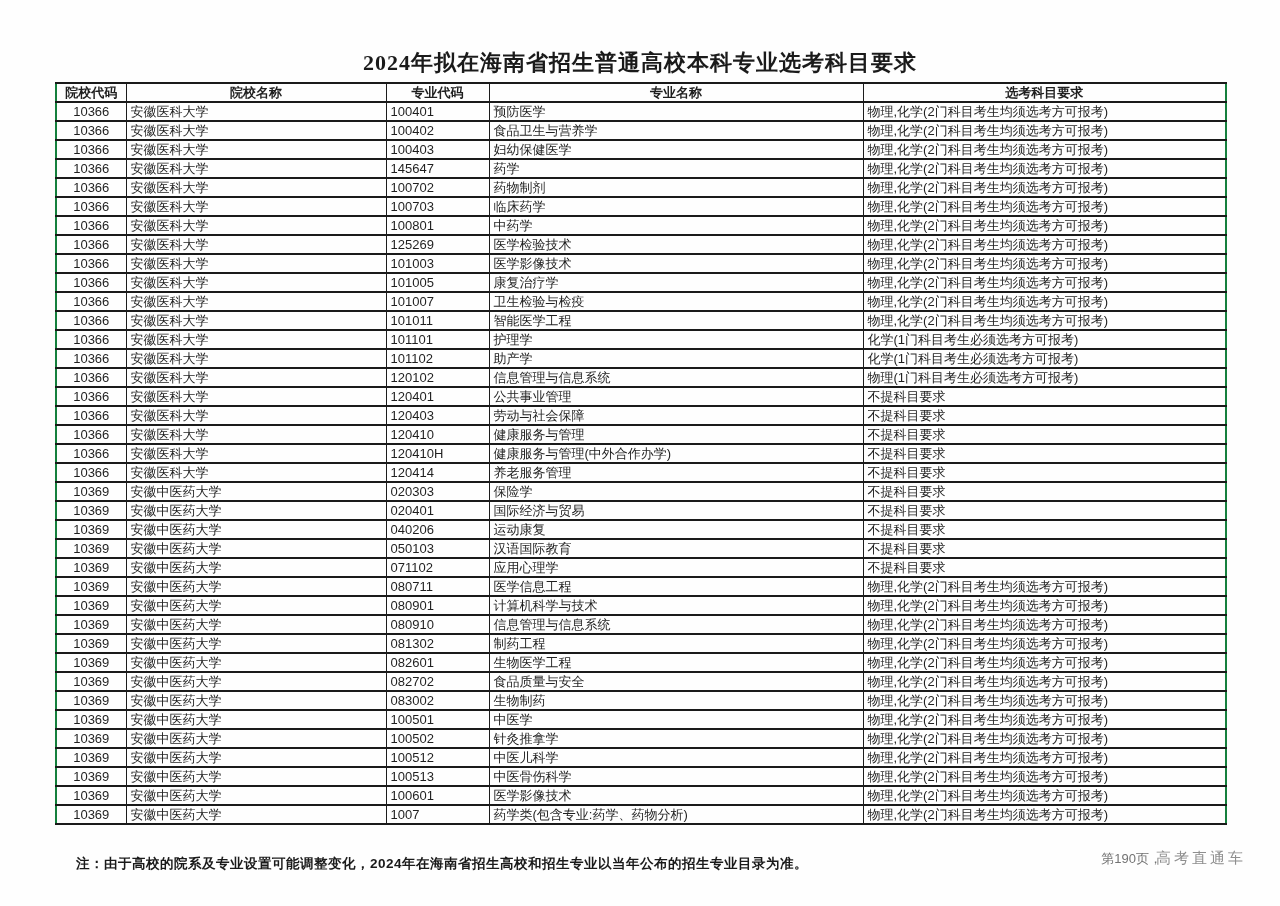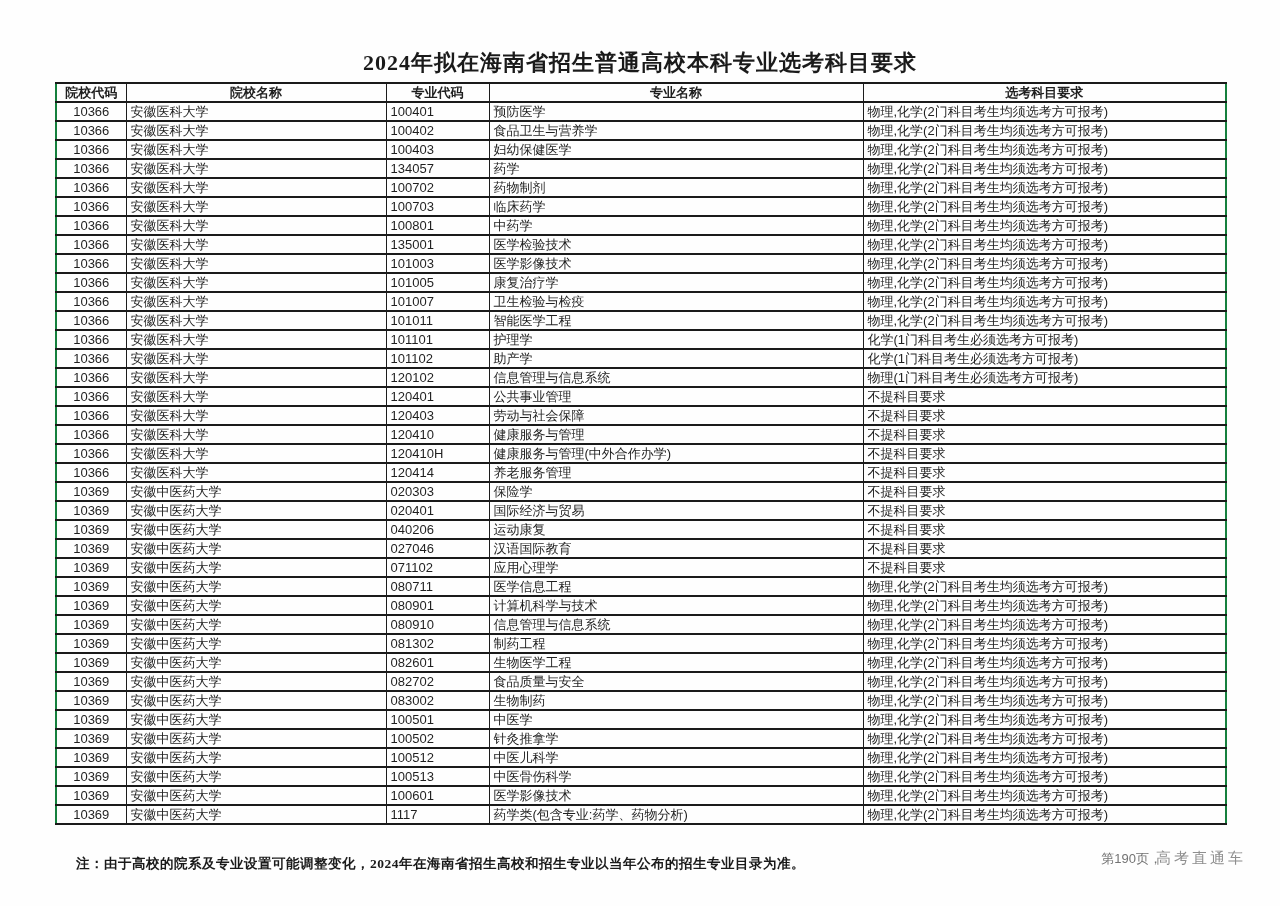--- a/index.html
+++ b/index.html
@@ -58,21 +58,21 @@
   .req-table th {
     text-align: center;
     font-weight: 600;
   }
   .req-table td.c0 { text-align: center; }
   .req-table td.c1, .req-table td.c2, .req-table td.c3, .req-table td.c4 { text-align: left; }
   .footnote {
     position: absolute;
     top: 855px;
     left: 76px;
-    font-family: Liberation Serif, serif;
+    font-family: Liberation Sans, sans-serif;
     font-weight: 600;
     font-size: 13.5px;
     color: #1a1a1a;
     letter-spacing: 0.5px;
   }
   .pageinfo {
     position: absolute;
     top: 849px;
     right: 34px;
     white-space: nowrap;
@@ -134,21 +134,21 @@
         <tr>
           <td class="c0">10366</td>
           <td class="c1">安徽医科大学</td>
           <td class="c2">100403</td>
           <td class="c3">妇幼保健医学</td>
           <td class="c4">物理,化学(2门科目考生均须选考方可报考)</td>
         </tr>
         <tr>
           <td class="c0">10366</td>
           <td class="c1">安徽医科大学</td>
-          <td class="c2">134057</td>
+          <td class="c2">145647</td>
           <td class="c3">药学</td>
           <td class="c4">物理,化学(2门科目考生均须选考方可报考)</td>
         </tr>
         <tr>
           <td class="c0">10366</td>
           <td class="c1">安徽医科大学</td>
           <td class="c2">100702</td>
           <td class="c3">药物制剂</td>
           <td class="c4">物理,化学(2门科目考生均须选考方可报考)</td>
         </tr>
@@ -162,21 +162,21 @@
         <tr>
           <td class="c0">10366</td>
           <td class="c1">安徽医科大学</td>
           <td class="c2">100801</td>
           <td class="c3">中药学</td>
           <td class="c4">物理,化学(2门科目考生均须选考方可报考)</td>
         </tr>
         <tr>
           <td class="c0">10366</td>
           <td class="c1">安徽医科大学</td>
-          <td class="c2">135001</td>
+          <td class="c2">125269</td>
           <td class="c3">医学检验技术</td>
           <td class="c4">物理,化学(2门科目考生均须选考方可报考)</td>
         </tr>
         <tr>
           <td class="c0">10366</td>
           <td class="c1">安徽医科大学</td>
           <td class="c2">101003</td>
           <td class="c3">医学影像技术</td>
           <td class="c4">物理,化学(2门科目考生均须选考方可报考)</td>
         </tr>
@@ -274,21 +274,21 @@
         <tr>
           <td class="c0">10369</td>
           <td class="c1">安徽中医药大学</td>
           <td class="c2">040206</td>
           <td class="c3">运动康复</td>
           <td class="c4">不提科目要求</td>
         </tr>
         <tr>
           <td class="c0">10369</td>
           <td class="c1">安徽中医药大学</td>
-          <td class="c2">027046</td>
+          <td class="c2">050103</td>
           <td class="c3">汉语国际教育</td>
           <td class="c4">不提科目要求</td>
         </tr>
         <tr>
           <td class="c0">10369</td>
           <td class="c1">安徽中医药大学</td>
           <td class="c2">071102</td>
           <td class="c3">应用心理学</td>
           <td class="c4">不提科目要求</td>
         </tr>
@@ -372,21 +372,21 @@
         <tr>
           <td class="c0">10369</td>
           <td class="c1">安徽中医药大学</td>
           <td class="c2">100601</td>
           <td class="c3">医学影像技术</td>
           <td class="c4">物理,化学(2门科目考生均须选考方可报考)</td>
         </tr>
         <tr>
           <td class="c0">10369</td>
           <td class="c1">安徽中医药大学</td>
-          <td class="c2">1117</td>
+          <td class="c2">1007</td>
           <td class="c3">药学类(包含专业:药学、药物分析)</td>
           <td class="c4">物理,化学(2门科目考生均须选考方可报考)</td>
         </tr>
       </tbody>
   </table>
 
   <div class="footnote">注：由于高校的院系及专业设置可能调整变化，2024年在海南省招生高校和招生专业以当年公布的招生专业目录为准。</div>
 
   <div class="pageinfo">
     <span class="page-number">第190页，</span><span class="watermark">高考直通车</span>

